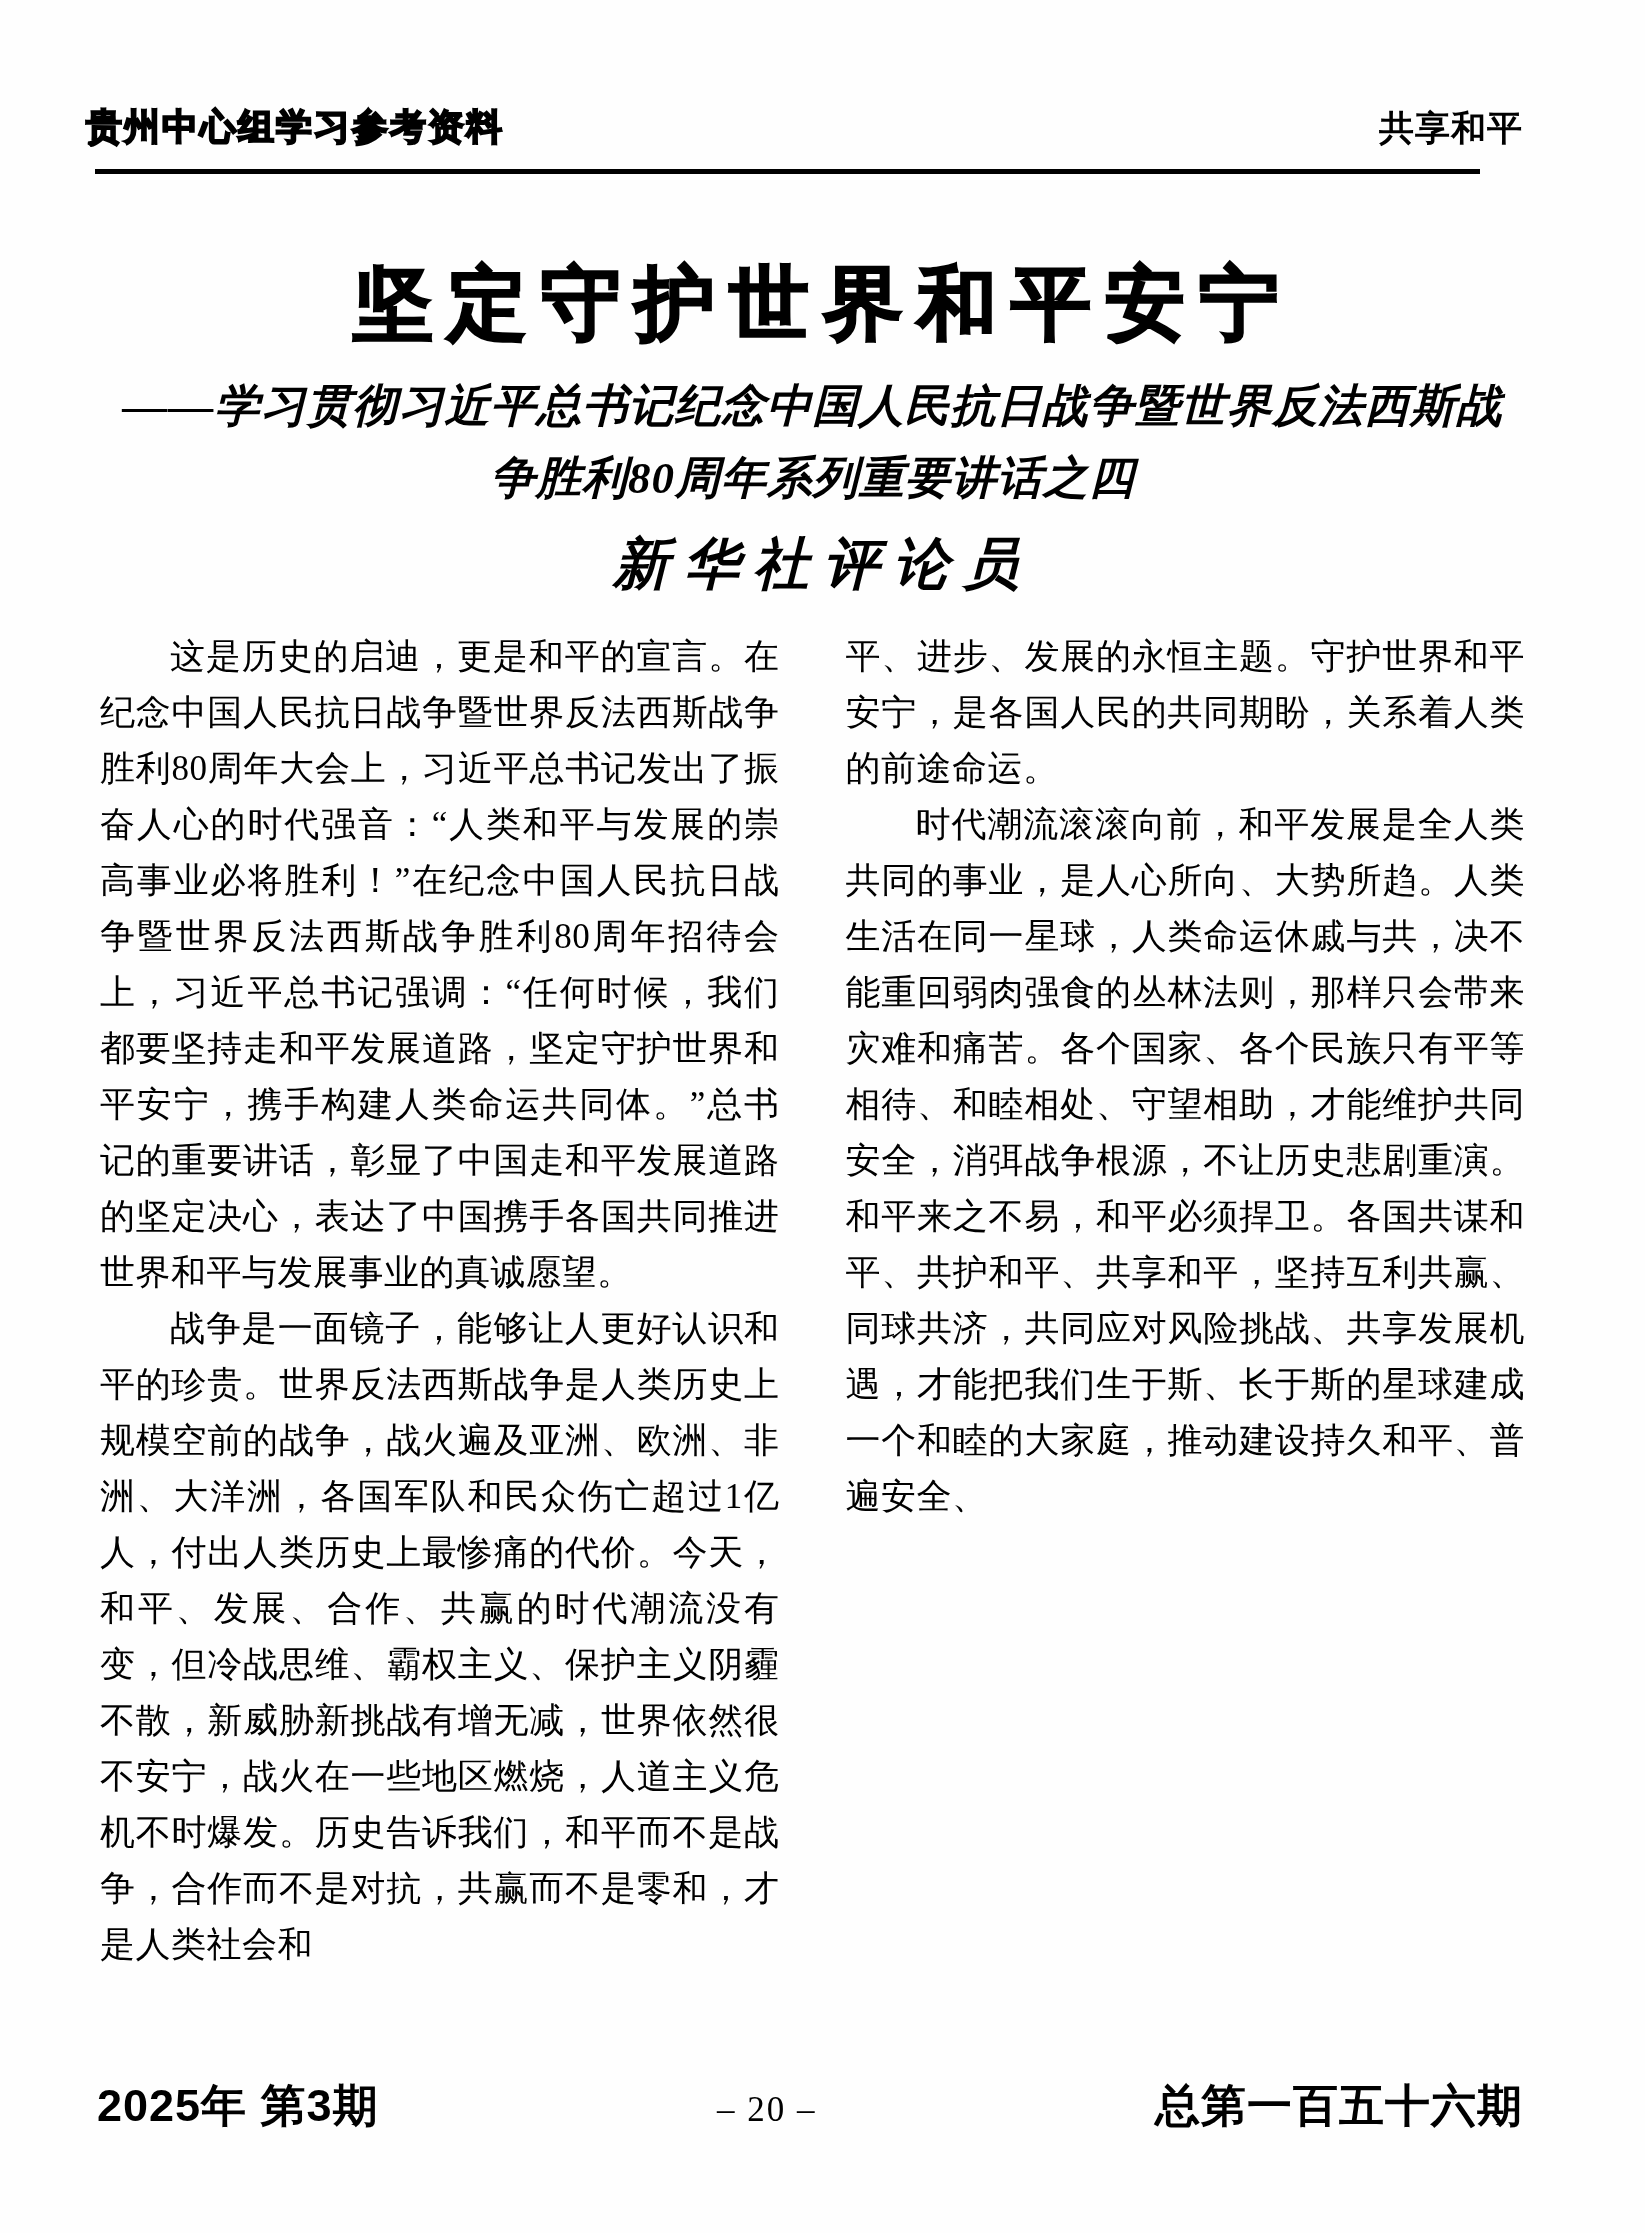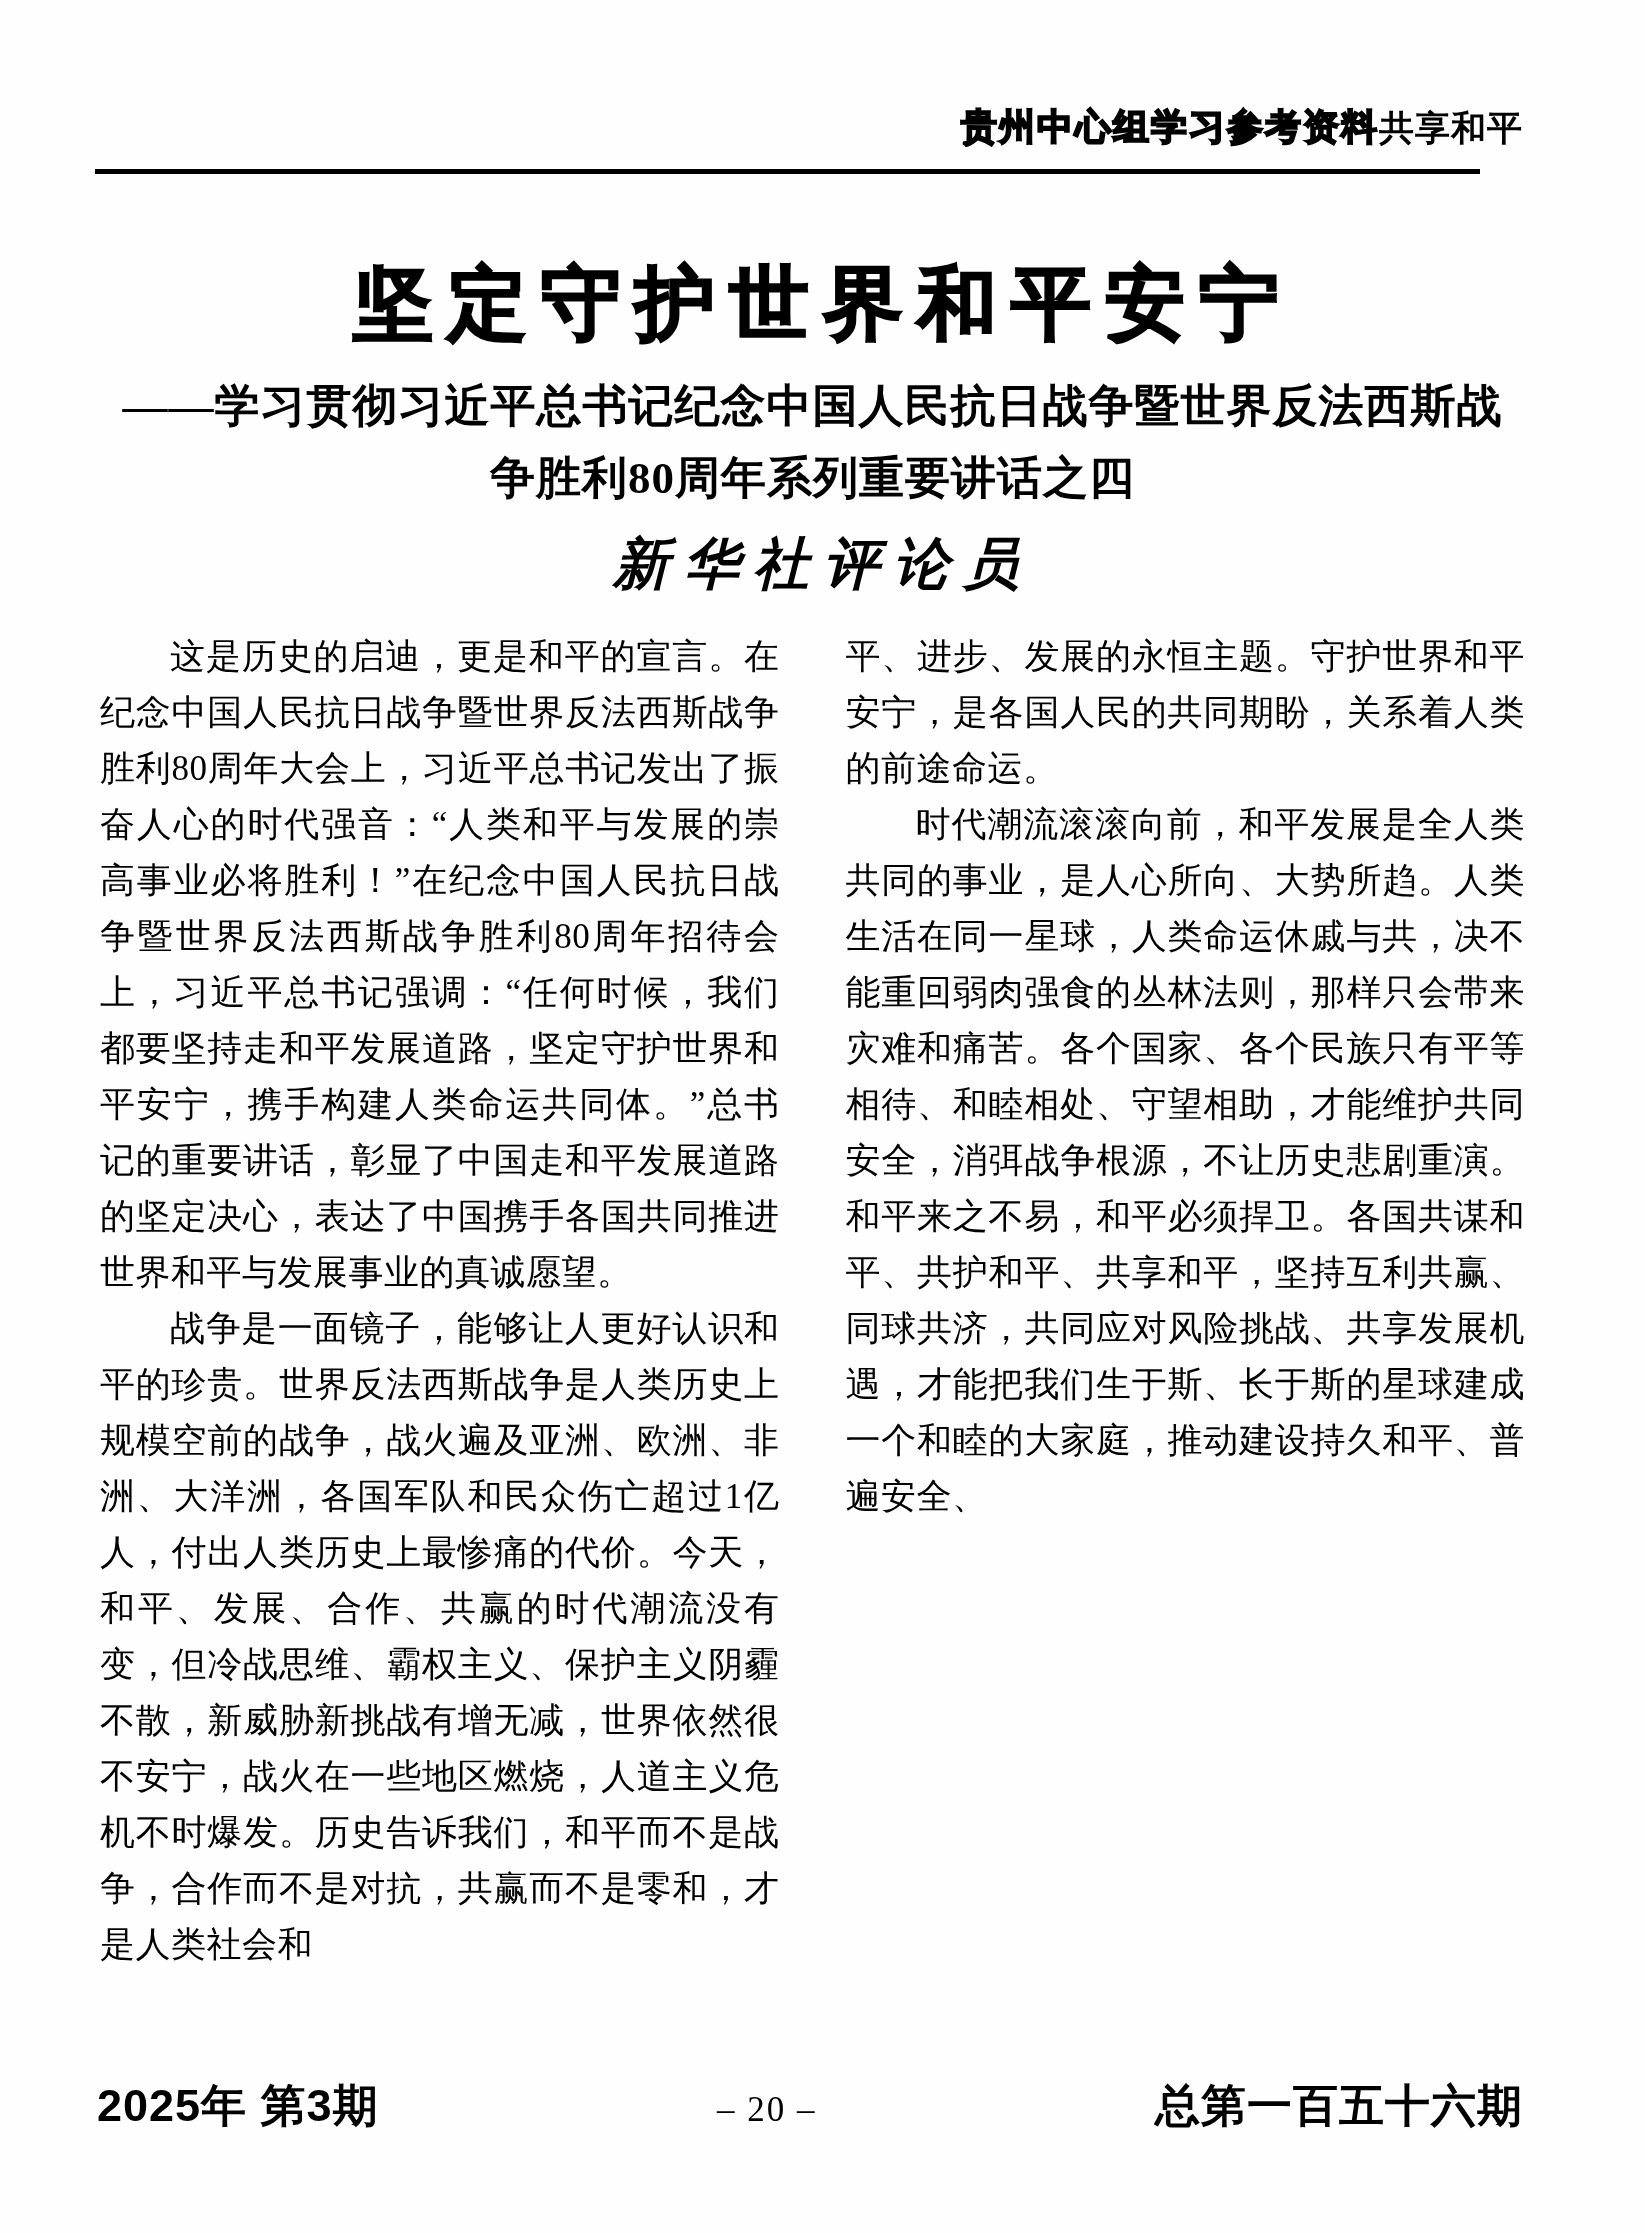--- a/index.html
+++ b/index.html
@@ -11,23 +11,23 @@
     margin: 0 auto;
     background: #fefefe;
     color: #000;
     font-family: "Liberation Serif", "DejaVu Serif", serif;
     overflow: hidden;
   }
 
   
   .header {
     position: absolute;
-    top: 103px; left: 104px; right: 123px;
+    top: 103px; left: 86px; right: 123px;
     display: flex;
-    justify-content: flex-end;
+    justify-content: space-between;
     align-items: flex-end;
   }
   .masthead {
     font-family: "Liberation Sans", "DejaVu Sans", sans-serif;
     font-weight: bold;
     font-size: 36px;
     letter-spacing: 2px;
     color: #fff;
     -webkit-text-stroke: 2px #000;
     text-shadow: 0 0 1px #000;
@@ -55,20 +55,21 @@
     font-weight: 900;
     font-size: 80px;
     letter-spacing: 14px;
     -webkit-text-stroke: 2px #000;
   }
   .subtitle {
     position: absolute;
     top: 370px; left: 100px;
     width: 1425px;
     text-align: center;
+    font-style: italic;
     font-weight: bold;
     font-size: 45px;
     line-height: 72px;
     letter-spacing: 1px;
   }
   .author {
     position: absolute;
     top: 527px; left: 0;
     width: 100%;
     text-align: center;

